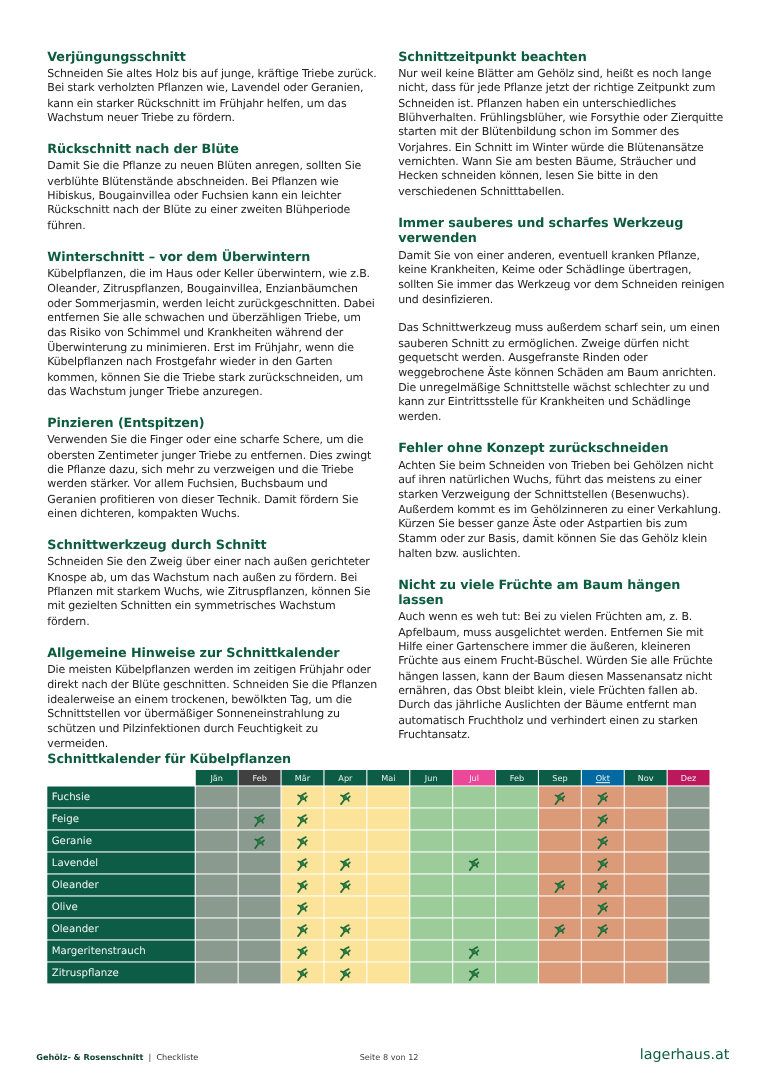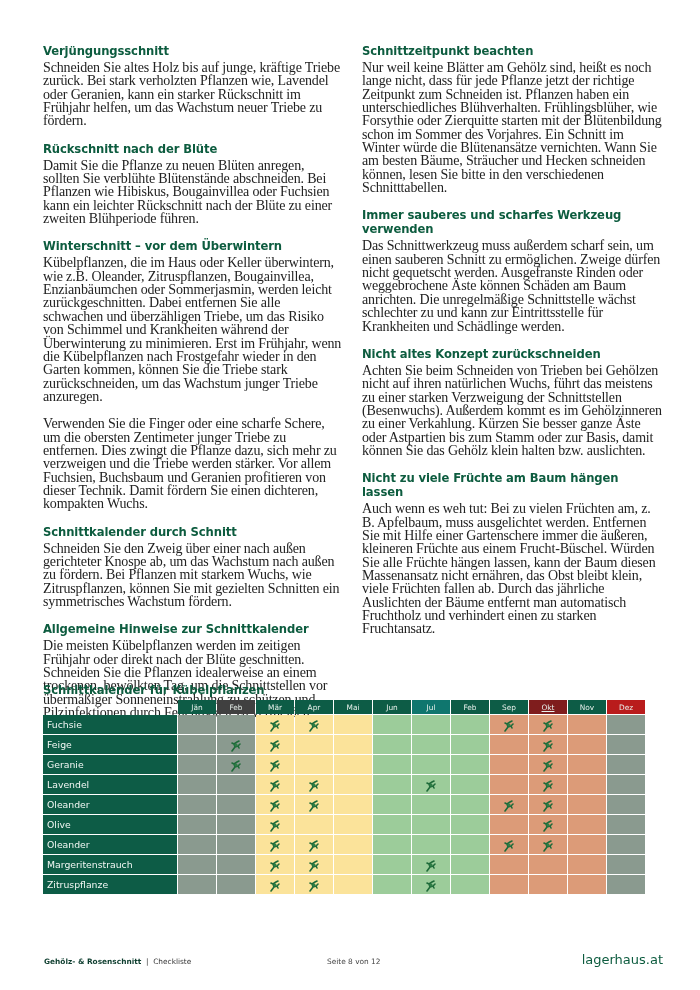--- a/index.html
+++ b/index.html
@@ -2,37 +2,37 @@
 <html><head>
 <meta charset="utf-8">
 <style>
   html, body { margin: 0; padding: 0; background: #ffffff; }
   body { width: 700px; height: 990px; position: relative; overflow: hidden;
          font-family: "DejaVu Sans", sans-serif; color: #1c1c1c; }
   .col { position: absolute; top: 44px; }
   .col-left { left: 43px; width: 300px; }
   .col-right { left: 362px; width: 300px; }
   h3 { margin: 0 0 3px 0; font-size: 11.6px; font-weight: bold; color: #0d5c3f; letter-spacing: -0.1px; }
-  p { margin: 0; font-size: 14px; line-height: 13.35px; color: #222; letter-spacing: -0.15px; font-family: Liberation Serif, serif; }
+  p { margin: 0; font-size: 10px; line-height: 13.35px; color: #222; letter-spacing: -0.15px; }
   .section { margin-bottom: 14px; }
   .section p + p { margin-top: 13px; }
   h1 { margin: 0 0 7px 0; font-size: 26px; line-height: 30px; font-weight: bold; color: #0d5c3f; letter-spacing: -0.3px; }
   .table-title { position: absolute; left: 43px; top: 683px; font-size: 11.6px; font-weight: bold; color: #0d5c3f; margin: 0; }
   table.cal { position: absolute; left: 42px; top: 699px; border-collapse: separate; border-spacing: 1.5px; }
   table.cal th { background: #0d5c46; color: #e8f1ec; font-size: 7.4px; font-weight: normal; height: 14px; padding: 0; width: 38px; text-align: center; }
   table.cal th.blank { background: transparent; width: 134px; }
   table.cal td { height: 18.6px; padding: 0; width: 38px; text-align: center; vertical-align: middle; }
   table.cal td.plant { background: #0d5c46; color: #f2f7f4; font-size: 9.3px; text-align: left; padding-left: 4px; width: 130px; }
   .c-winter { background: #8a9a8f; }
   .c-spring { background: #fbe39a; }
   .c-summer { background: #9ccc9a; }
   .c-autumn { background: #dc9b78; }
   .mark { display: inline-block; width: 14px; height: 14px; vertical-align: middle; }
   .footer { position: absolute; top: 954px; left: 33px; width: 630px; height: 16px; font-size: 7.4px; color: #333; }
-  .footer .left { position: absolute; left: 11px; top: 3px; }
+  .footer .left { position: absolute; left: 0; top: 3px; }
   .footer .left b { color: #0d3d2e; }
   .footer .center { position: absolute; left: 294px; top: 3px; color: #444; }
   .footer .brand { position: absolute; right: 0; top: -2px; font-size: 13px; color: #0d5c3f; }
 </style>
 </head>
 <body>
 
 <div class="col col-left">
   <div class="section">
     <h3>Verjüngungsschnitt</h3>
@@ -40,68 +40,70 @@
   </div>
   <div class="section">
     <h3>Rückschnitt nach der Blüte</h3>
     <p>Damit Sie die Pflanze zu neuen Blüten anregen, sollten Sie verblühte Blütenstände abschneiden. Bei Pflanzen wie Hibiskus, Bougainvillea oder Fuchsien kann ein leichter Rückschnitt nach der Blüte zu einer zweiten Blühperiode führen.</p>
   </div>
   <div class="section">
     <h3>Winterschnitt – vor dem Überwintern</h3>
     <p>Kübelpflanzen, die im Haus oder Keller überwintern, wie z.B. Oleander, Zitruspflanzen, Bougainvillea, Enzianbäumchen oder Sommerjasmin, werden leicht zurückgeschnitten. Dabei entfernen Sie alle schwachen und überzähligen Triebe, um das Risiko von Schimmel und Krankheiten während der Überwinterung zu minimieren. Erst im Frühjahr, wenn die Kübelpflanzen nach Frostgefahr wieder in den Garten kommen, können Sie die Triebe stark zurückschneiden, um das Wachstum junger Triebe anzuregen.</p>
   </div>
   <div class="section">
+    <h3>Pinzieren (Entspitzen)</h3>
     <p>Verwenden Sie die Finger oder eine scharfe Schere, um die obersten Zentimeter junger Triebe zu entfernen. Dies zwingt die Pflanze dazu, sich mehr zu verzweigen und die Triebe werden stärker. Vor allem Fuchsien, Buchsbaum und Geranien profitieren von dieser Technik. Damit fördern Sie einen dichteren, kompakten Wuchs.</p>
   </div>
   <div class="section">
-    <h3>Schnittkalender durch Schnitt</h3>
+    <h3>Schnittwerkzeug durch Schnitt</h3>
     <p>Schneiden Sie den Zweig über einer nach außen gerichteter Knospe ab, um das Wachstum nach außen zu fördern. Bei Pflanzen mit starkem Wuchs, wie Zitruspflanzen, können Sie mit gezielten Schnitten ein symmetrisches Wachstum fördern.</p>
   </div>
   <div class="section">
     <h3>Allgemeine Hinweise zur Schnittkalender</h3>
     <p>Die meisten Kübelpflanzen werden im zeitigen Frühjahr oder direkt nach der Blüte geschnitten. Schneiden Sie die Pflanzen idealerweise an einem trockenen, bewölkten Tag, um die Schnittstellen vor übermäßiger Sonneneinstrahlung zu schützen und Pilzinfektionen durch Feuchtigkeit zu vermeiden.</p>
   </div>
 </div>
 
 <div class="col col-right">
   <div class="section">
     <h3>Schnittzeitpunkt beachten</h3>
     <p>Nur weil keine Blätter am Gehölz sind, heißt es noch lange nicht, dass für jede Pflanze jetzt der richtige Zeitpunkt zum Schneiden ist. Pflanzen haben ein unterschiedliches Blühverhalten. Frühlingsblüher, wie Forsythie oder Zierquitte starten mit der Blütenbildung schon im Sommer des Vorjahres. Ein Schnitt im Winter würde die Blütenansätze vernichten. Wann Sie am besten Bäume, Sträucher und Hecken schneiden können, lesen Sie bitte in den verschiedenen Schnitttabellen.</p>
   </div>
   <div class="section">
     <h3>Immer sauberes und scharfes Werkzeug verwenden</h3>
+    <p>Damit Sie von einer anderen, eventuell kranken Pflanze, keine Krankheiten, Keime oder Schädlinge übertragen, sollten Sie immer das Werkzeug vor dem Schneiden reinigen und desinfizieren.</p>
     <p>Das Schnittwerkzeug muss außerdem scharf sein, um einen sauberen Schnitt zu ermöglichen. Zweige dürfen nicht gequetscht werden. Ausgefranste Rinden oder weggebrochene Äste können Schäden am Baum anrichten. Die unregelmäßige Schnittstelle wächst schlechter zu und kann zur Eintrittsstelle für Krankheiten und Schädlinge werden.</p>
   </div>
   <div class="section">
-    <h3>Nicht altes Konzept zurückschneiden</h3>
+    <h3>Fehler ohne Konzept zurückschneiden</h3>
     <p>Achten Sie beim Schneiden von Trieben bei Gehölzen nicht auf ihren natürlichen Wuchs, führt das meistens zu einer starken Verzweigung der Schnittstellen (Besenwuchs). Außerdem kommt es im Gehölzinneren zu einer Verkahlung. Kürzen Sie besser ganze Äste oder Astpartien bis zum Stamm oder zur Basis, damit können Sie das Gehölz klein halten bzw. auslichten.</p>
   </div>
   <div class="section">
     <h3>Nicht zu viele Früchte am Baum hängen lassen</h3>
     <p>Auch wenn es weh tut: Bei zu vielen Früchten am, z. B. Apfelbaum, muss ausgelichtet werden. Entfernen Sie mit Hilfe einer Gartenschere immer die äußeren, kleineren Früchte aus einem Frucht-Büschel. Würden Sie alle Früchte hängen lassen, kann der Baum diesen Massenansatz nicht ernähren, das Obst bleibt klein, viele Früchten fallen ab. Durch das jährliche Auslichten der Bäume entfernt man automatisch Fruchtholz und verhindert einen zu starken Fruchtansatz.</p>
   </div>
 </div>
 
 <h3 class="table-title">Schnittkalender für Kübelpflanzen</h3>
 <table class="cal" id="cal">
   <thead>
     <tr id="cal-head">
       <th class="blank"></th>
     <th style="background: rgb(13, 92, 70);">Jän</th>
         <th style="background: #404040;">Feb</th>
         <th style="background: rgb(13, 92, 70);">Mär</th>
         <th style="background: rgb(13, 92, 70);">Apr</th>
         <th style="background: rgb(13, 92, 70);">Mai</th>
         <th style="background: rgb(13, 92, 70);">Jun</th>
-        <th style="background: #0f766e;">Jul</th>
+        <th style="background: #ec4899;">Jul</th>
         <th style="background: rgb(13, 92, 70);">Feb</th>
         <th style="background: rgb(13, 92, 70);">Sep</th>
-        <th style="background: #7f1d1d; text-decoration: underline;">Okt</th>
+        <th style="background: #0369a1; text-decoration: underline;">Okt</th>
         <th style="background: rgb(13, 92, 70);">Nov</th>
-        <th style="background: #b91c1c;">Dez</th>
+        <th style="background: #be185d;">Dez</th>
       </tr>
   </thead>
   <tbody id="cal-body">
       <tr>
         <td class="plant">Fuchsie</td>
         <td class="c-winter" style="background: rgb(138, 154, 143);"></td>
         <td class="c-winter" style="background: rgb(138, 154, 143);"></td>
         <td class="c-spring" style="background: rgb(251, 227, 154);"><svg class="mark" viewBox="0 0 14 14">
             <path d="M3 12 L6 8 L5 5 L8 3 L10 2 M6 8 L9 7 L11 5 M5 5 L3 4 M9 7 L10 9" stroke="#1f6b3a" stroke-width="1.6" fill="none" stroke-linecap="round" stroke-linejoin="round"></path>
             <circle cx="7" cy="6" r="1.6" fill="#2e7d46"></circle>

